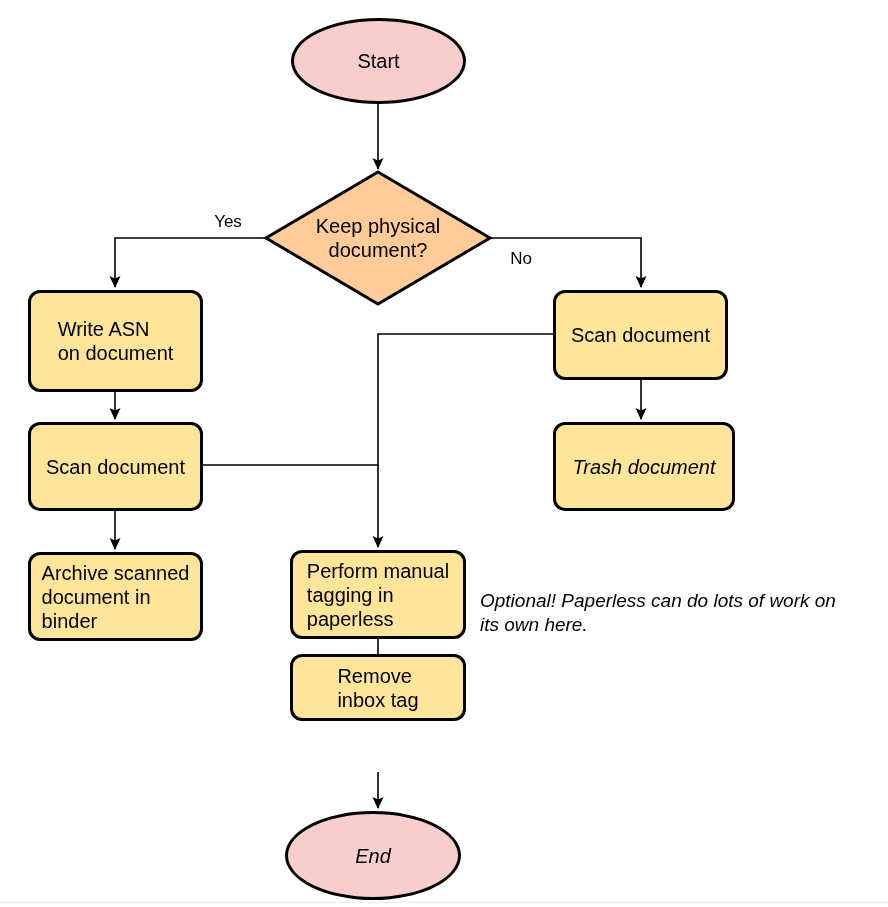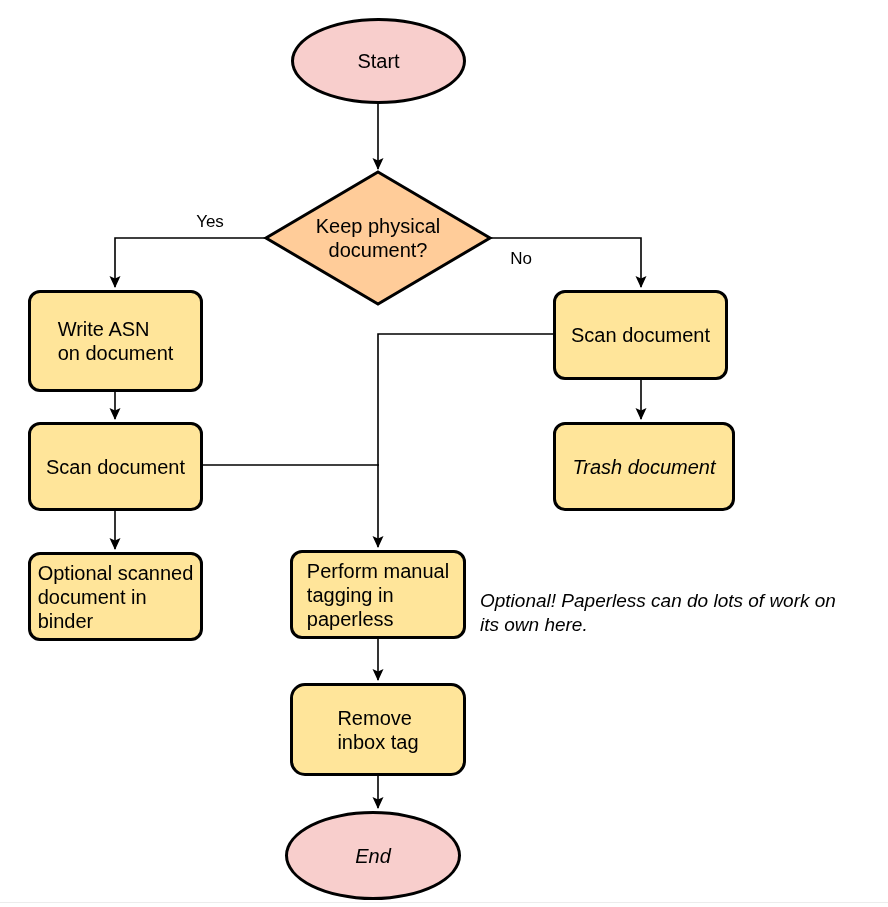--- a/index.html
+++ b/index.html
@@ -102,53 +102,53 @@
 
   <div class="node terminal" style="left:291px; top:18px; width:175px; height:86px;">
     <span>Start</span>
   </div>
 
   <div class="diamond-label" style="left:293px; top:210px; width:170px; height:56px;">
     <span>Keep physical
 document?</span>
   </div>
 
-  <div class="edge-label" style="left:185px; top:212px; width:50px;">Yes</div>
+  <div class="edge-label" style="left:203px; top:212px; width:50px;">Yes</div>
   <div class="edge-label" style="left:496px; top:211px; width:50px;margin-top:38px;">No</div>
 
   <div class="node" style="left:28px; top:290px; width:175px; height:102px;">
     <span>Write ASN
 on document</span>
   </div>
 
   <div class="node" style="left:28px; top:422px; width:175px; height:89px;">
     <span>Scan document</span>
   </div>
 
   <div class="node" style="left:28px; top:552px; width:175px; height:89px;">
-    <span>Optional scanned
+    <span>Archive scanned
 document in
 binder</span>
   </div>
 
   <div class="node" style="left:553px; top:290px; width:175px; height:90px;">
     <span>Scan document</span>
   </div>
 
   <div class="node" style="left:553px; top:422px; width:182px; height:89px;font-style:italic;">
     <span>Trash document</span>
   </div>
 
   <div class="node" style="left:290px; top:550px; width:176px; height:89px;">
     <span>Perform manual
 tagging in
 paperless</span>
   </div>
 
-  <div class="node" style="left:290px; top:683px; width:176px; height:93px;border-radius:15px;">
+  <div class="node" style="left:290px; top:654px; width:176px; height:67px;">
     <span>Remove
 inbox tag</span>
   </div>
 
   <div class="node terminal" style="left:285px; top:811px; width:176px; height:89px;font-style:italic;">
     <span>End</span>
   </div>
 
   <div class="note">Optional! Paperless can do lots of work on
 its own here.</div>

